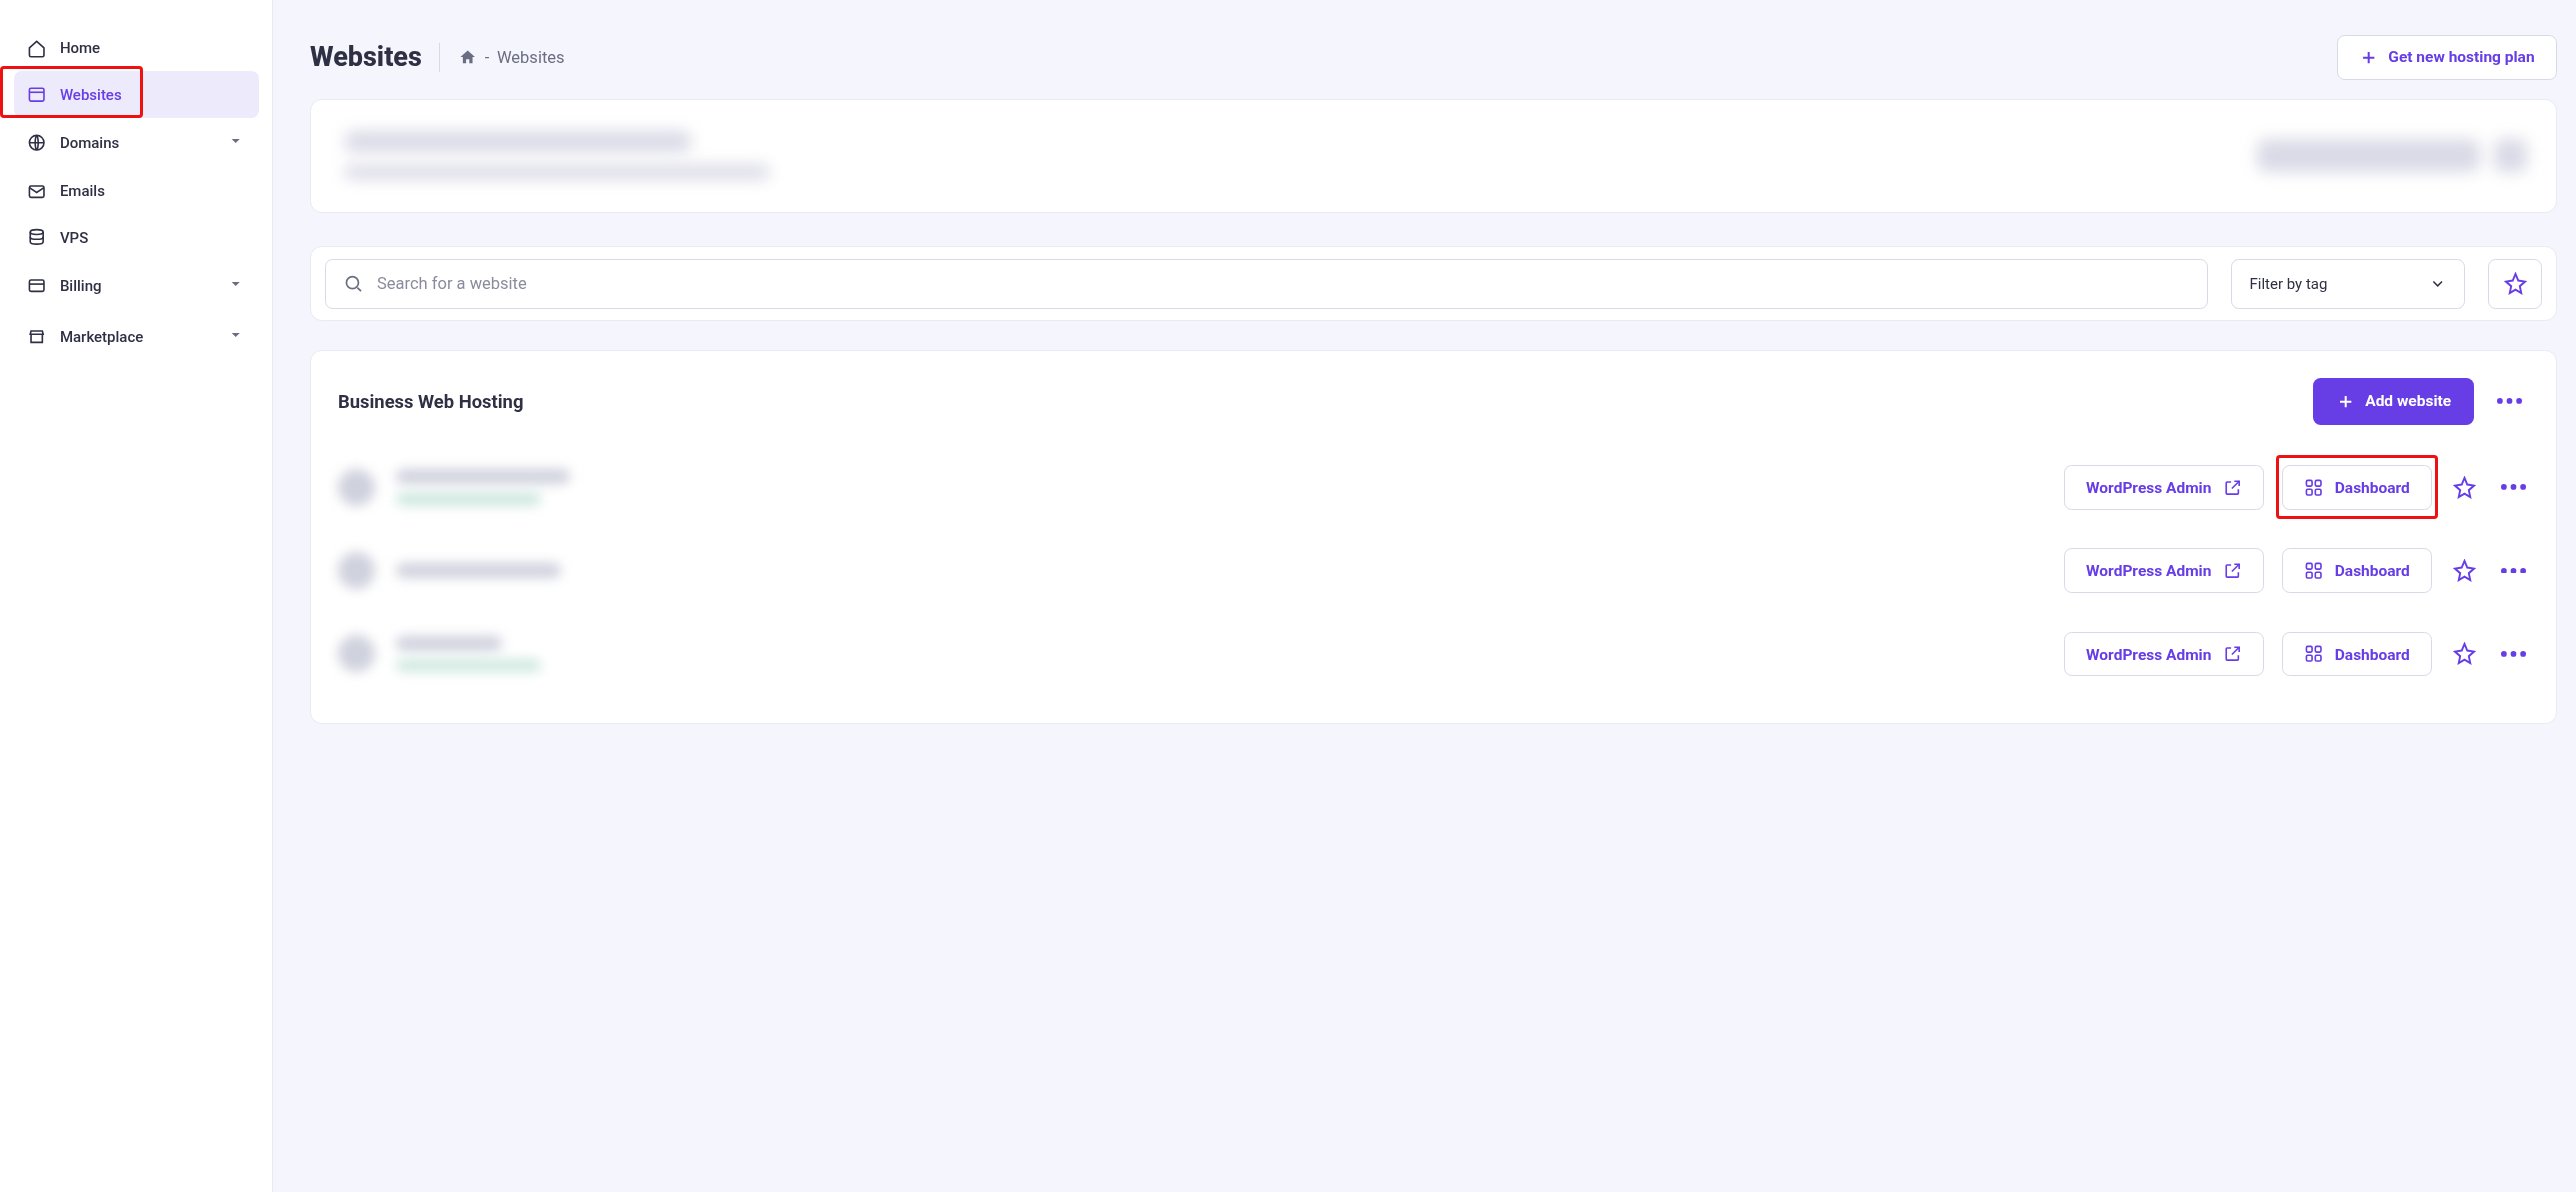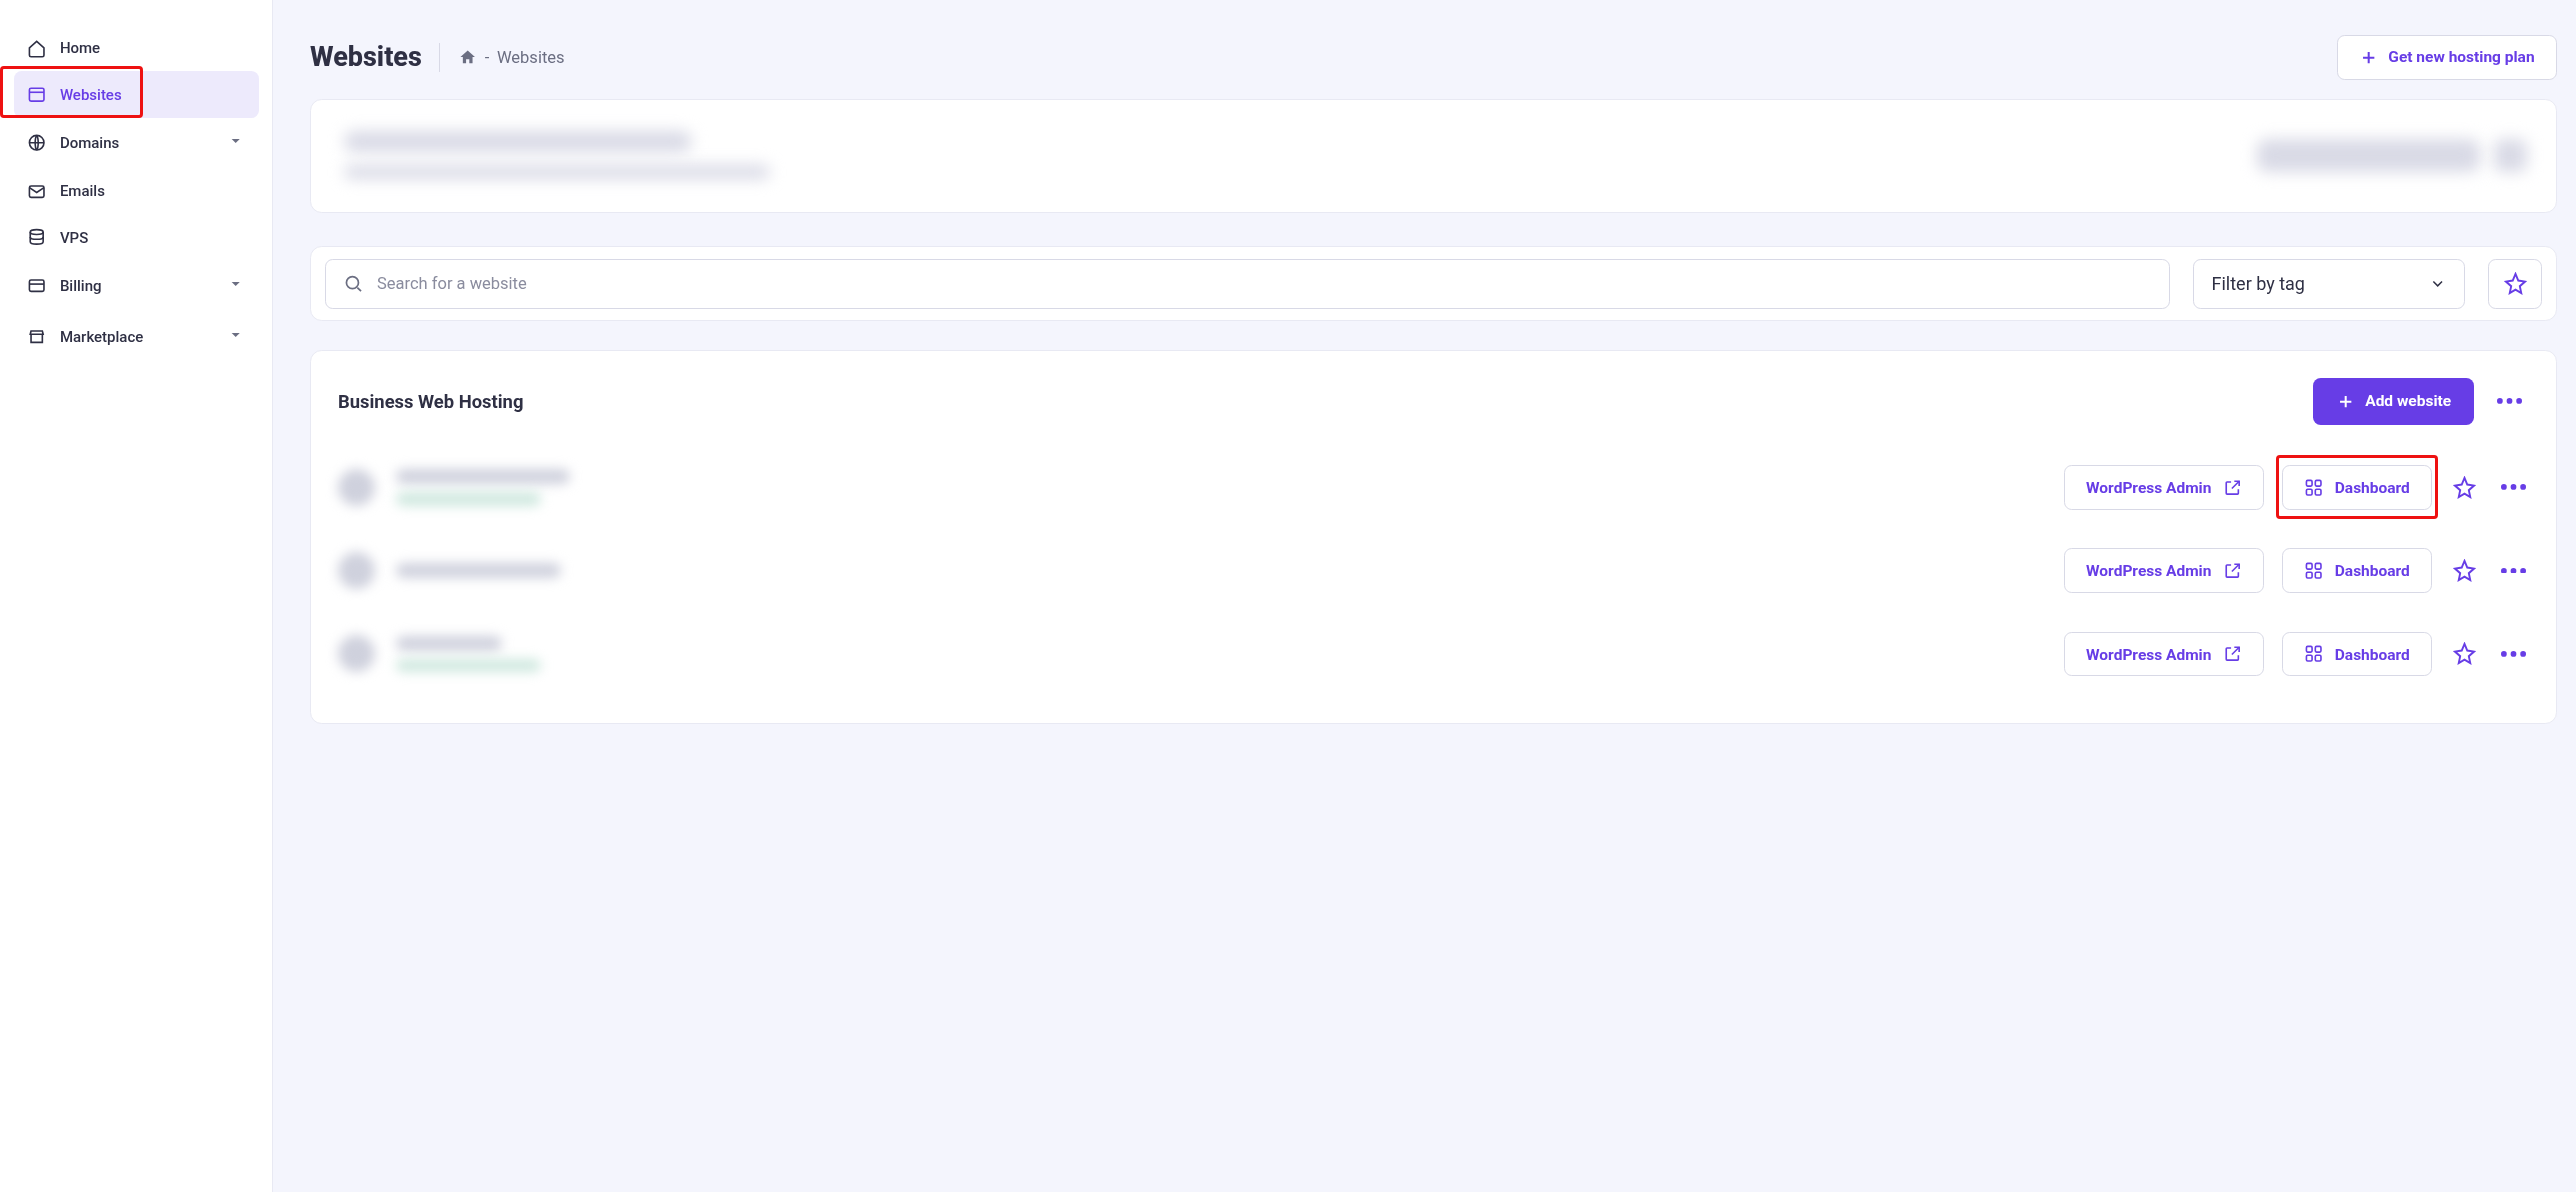--- a/index.html
+++ b/index.html
@@ -56,23 +56,23 @@
   .filter-card { padding: 11.6px 13.5px; display: flex; gap: 23px; flex: 1; }
   .search-wrap {
     flex: 1; display: flex; align-items: center; gap: 13.5px;
     border: 1px solid #d8d9e6; border-radius: 7.7px;
     padding: 13.5px 17.4px; color: #6b6e82;
   }
   .search-wrap input { border: none; outline: none; font-size: 16.5px; color: #2f3044; width: 100%; background: transparent; }
   .search-wrap input::placeholder { color: #8a8c9e; }
   .search-wrap svg { width: 21px; height: 21px; color: #6b6e82; }
   .tag-select {
-    width: 272px; display: flex; align-items: center; justify-content: space-between;
+    width: 234px; display: flex; align-items: center; justify-content: space-between;
     border: 1px solid #d8d9e6; border-radius: 7.7px; padding: 13.5px 17.4px;
-    font-size: 18px; color: #2f3044; cursor: pointer;
+    font-size: 15px; color: #2f3044; cursor: pointer;
   }
   .tag-select svg { width: 17.4px; height: 17.4px; color: #2f3044; }
   .fav-btn {
     width: 54px; display: flex; align-items: center; justify-content: center;
     border: 1px solid #d8d9e6; border-radius: 7.7px; cursor: pointer; background:#fff;
   }
   .fav-btn svg { width: 23px; height: 23px; color: #673de6; }
 
   
   .hosting { padding: 27px 27px; }

